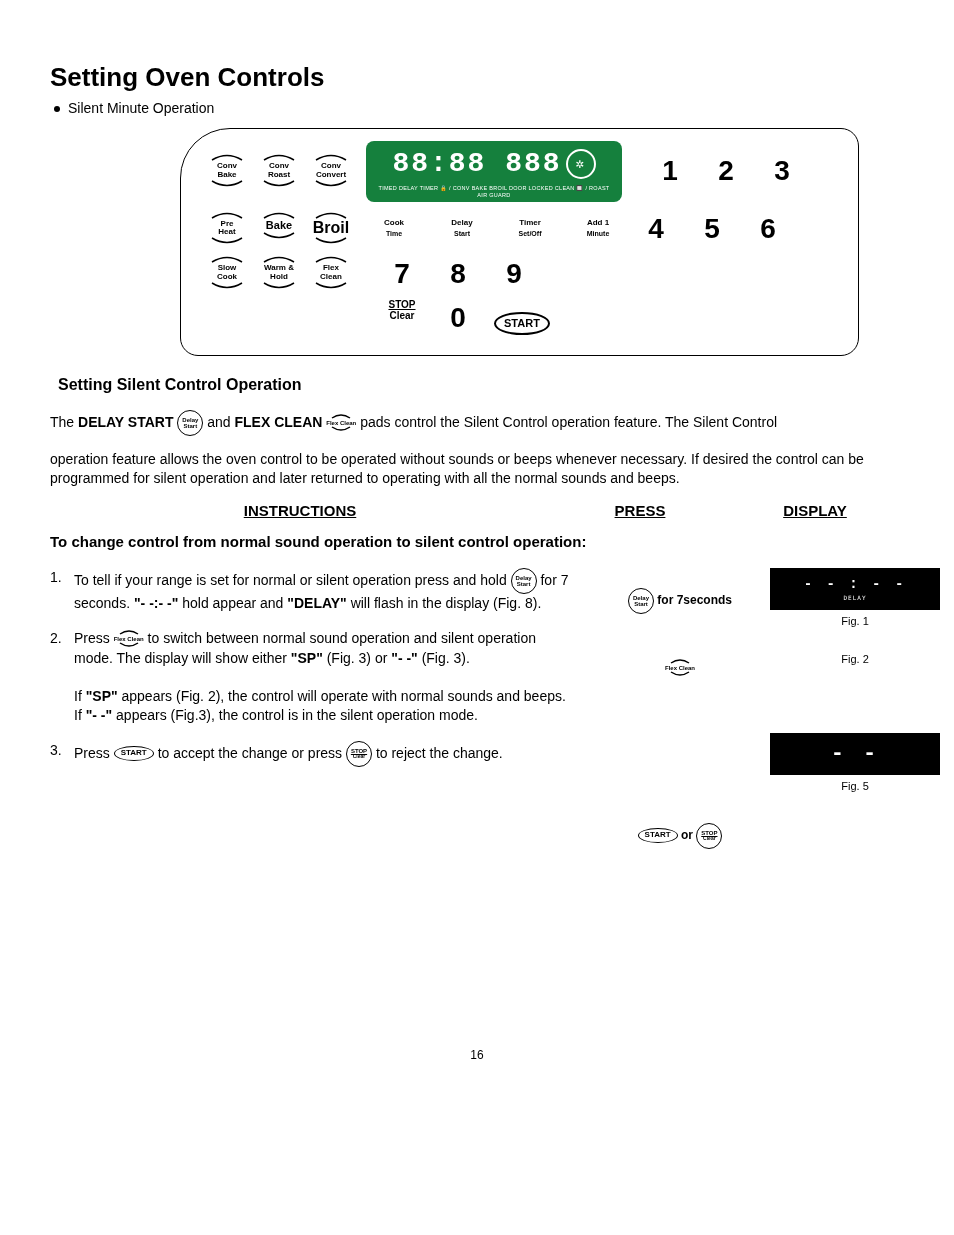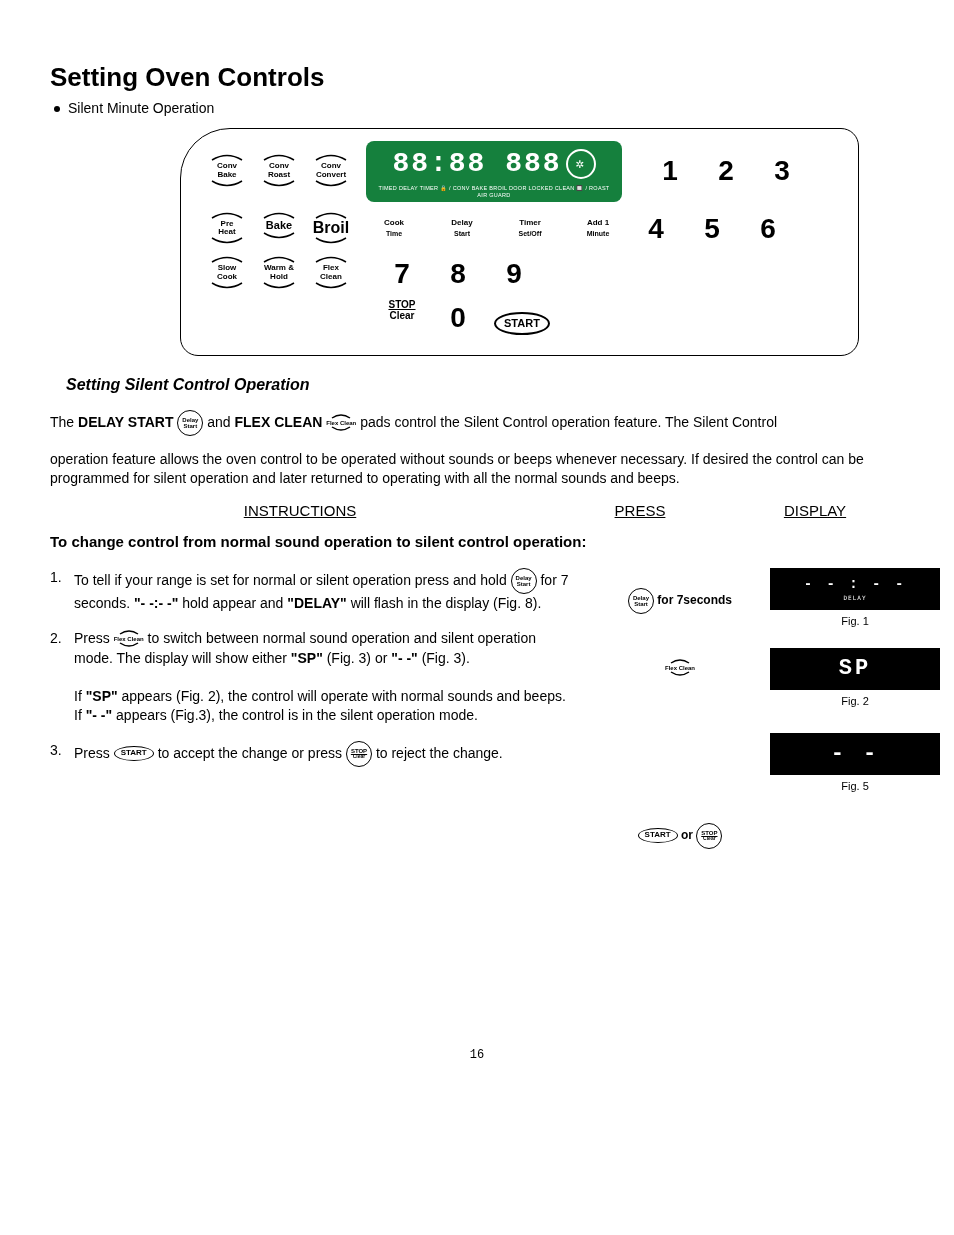--- a/index.html
+++ b/index.html
@@ -118,22 +118,21 @@
     border: 2px solid #000;
     border-radius: 50%;
     padding: 2px 8px;
     font-size: 11px;
     font-weight: bold;
     display:inline-block;
   }
   .lockout { font-size:7px; margin-top:6px; text-align:center; }
   h2 {
     font-size: 16px;
-    margin: 18px 0 8px 16px;
-    font-style: italic;
+    margin: 18px 0 8px 8px;
   }
   .intro b { font-weight: bold; }
   .pad-circle {
     display: inline-flex;
     border: 1px solid #000;
     border-radius: 50%;
     width: 24px; height: 24px;
     align-items:center; justify-content:center;
     font-size: 6px;
     font-weight:bold;
@@ -155,21 +154,21 @@
     border-radius: 50%;
     padding: 1px 6px;
     font-size: 8px;
     font-weight:bold;
     vertical-align:middle;
   }
   .col-headers {
     display:flex;
     margin-top:12px;
   }
-  .col-headers div { font-weight:normal; text-decoration:underline; font-size:15px; }
+  .col-headers div { font-weight:bold; text-decoration:underline; font-size:15px; }
   .col-instr { width: 500px; text-align:center; }
   .col-press { width: 180px; text-align:center; }
   .col-disp  { width: 170px; text-align:center; }
   h3 {
     font-size: 15px;
     margin: 10px 0 16px 0;
   }
   .steps {
     margin-left: 0;
     width: 520px;
@@ -196,21 +195,21 @@
     height:42px;
     display:flex;
     align-items:center;
     justify-content:center;
     font-size:18px;
     letter-spacing:3px;
     font-family: monospace;
   }
   .fig-label { font-size:11px; margin:4px 0 10px 0; }
   .steps-wrap { position:relative; }
-  .pagenum { text-align:center; font-size:12px; margin-top:280px;font-family:Liberation Mono, monospace; }
+  .pagenum { text-align:center; font-size:12px; margin-top:280px; }
   .small-delay { font-size:6px; letter-spacing:1px; }
   .seg { font-family: 'Courier New', monospace; font-weight:bold; }
   .clock-icon {
     display:inline-flex;
     width:16px;height:16px;
     border:1.5px solid #000;
     border-radius:50%;
     align-items:center;justify-content:center;
     font-size:9px;
   }
@@ -399,23 +398,20 @@
   </div>
 
   <div class="disp-col" style="top:0;">
     <div class="fig-box" style="flex-direction:column;">
       <span class="seg" style="font-size:14px;">- - : - -</span>
       <span class="small-delay">DELAY</span>
     </div>
     <div class="fig-label">Fig. 1</div>
   </div>
   <div class="disp-col" style="top:80px;">
-    <div class="fig-box">
-        <span class="seg" style="font-size:22px;">SP</span>
-      </div>
     <div class="fig-label">Fig. 2</div>
   </div>
   <div class="disp-col" style="top:165px;">
     <div class="fig-box">
         <span class="seg" style="font-size:22px;">- -</span>
       </div>
     <div class="fig-label">Fig. 5</div>
   </div>
 </div>
 

